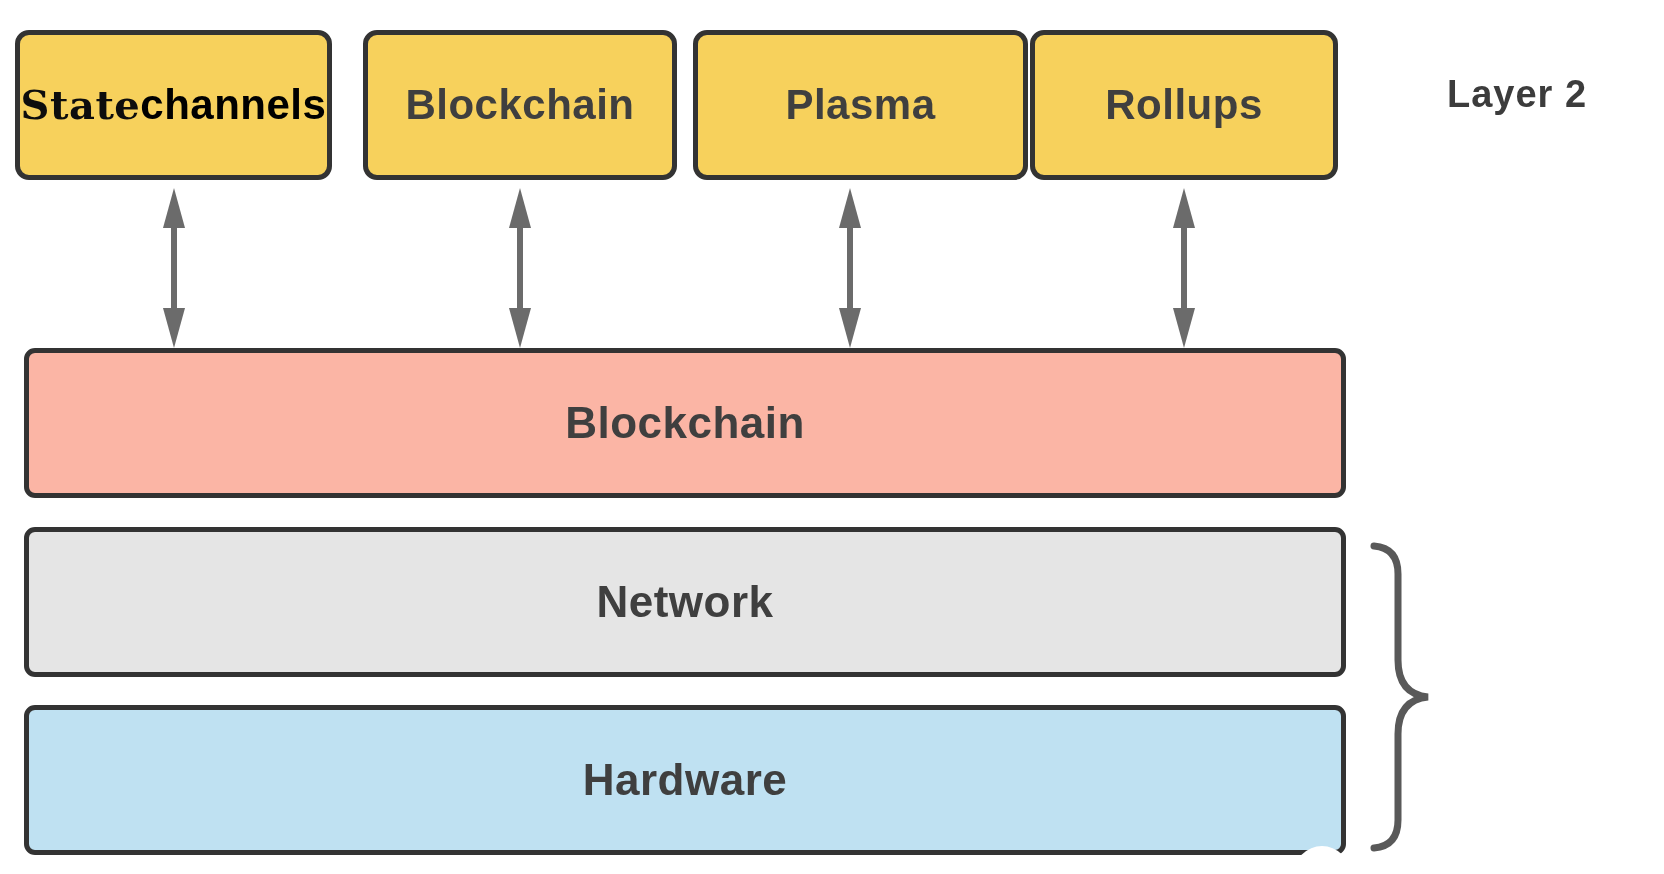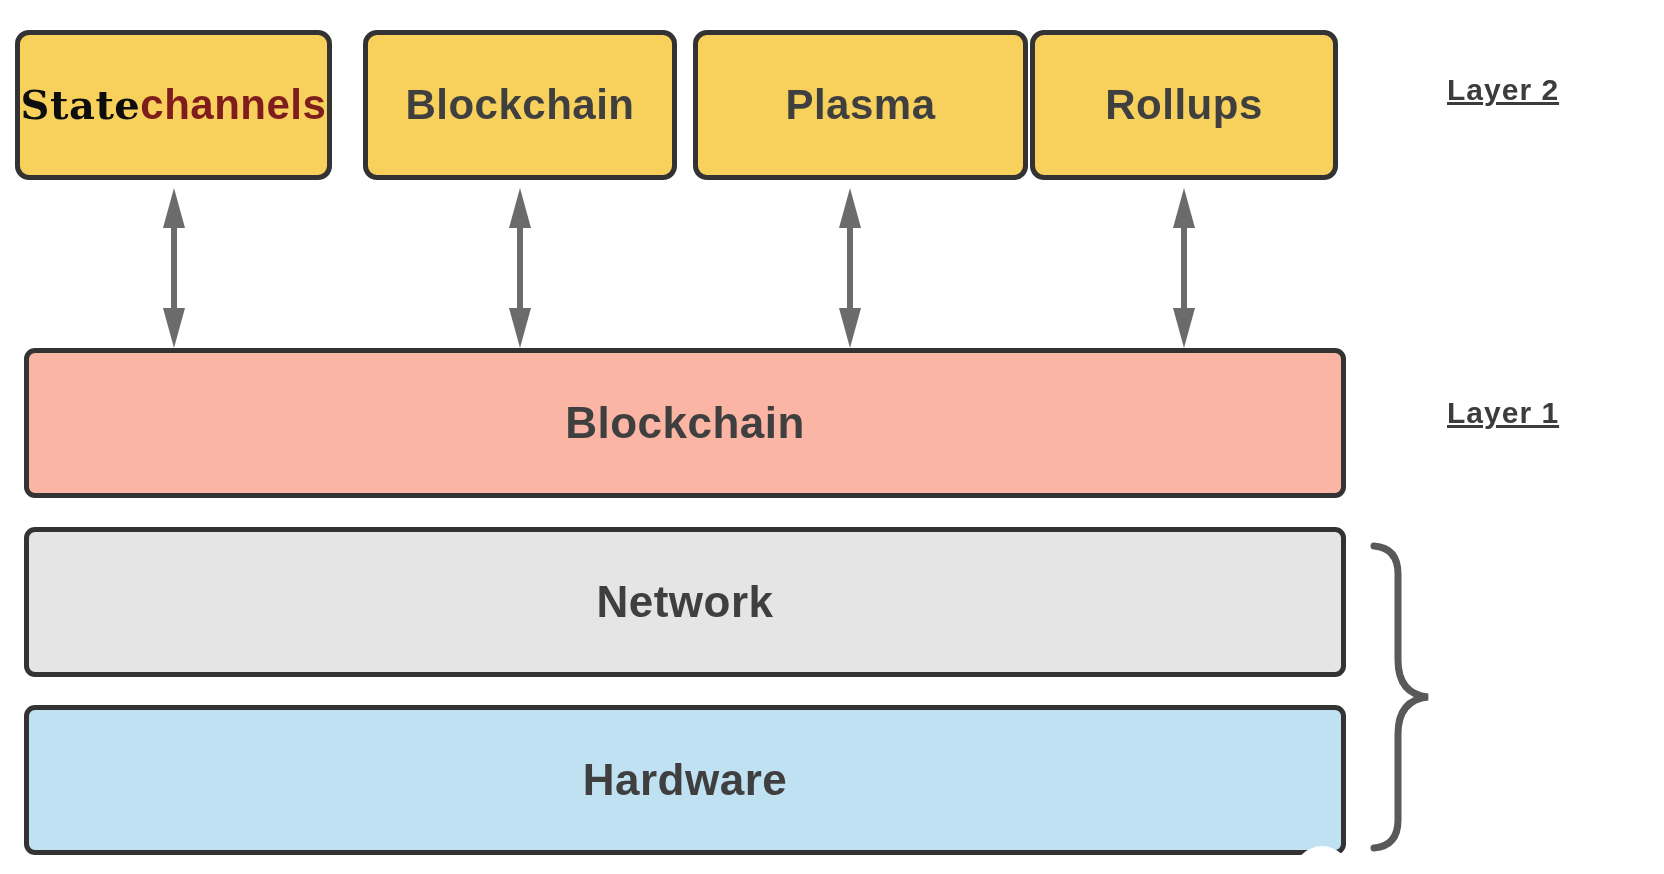--- a/index.html
+++ b/index.html
@@ -37,42 +37,41 @@
     font-family: "DejaVu Serif", serif;
     font-weight: bold;
     font-size: 40px;
     color: #0d0d0d;
     line-height: 1.1;
   }
   .ybox .sans-word {
     font-family: "Liberation Sans", sans-serif;
     font-weight: bold;
     font-size: 42px;
-    color: #7f1d1d;
+    color: #000000;
     line-height: 1.1;
   }
   .bigbox {
     left: 24px;
     width: 1322px;
     height: 150px;
     border-radius: 11px;
     font-weight: bold;
     font-size: 44px;
     color: #3f3f3f;
     letter-spacing: 0.5px;
   }
   .layer-label {
     position: absolute;
     left: 1447px;
     font-weight: bold;
-    font-size: 30px;
+    font-size: 38px;
     color: #3c3c3c;
     letter-spacing: 1px;
     white-space: nowrap;
-    text-decoration: underline;
   }
   #label-layer2 { top: 73px; }
   #label-layer1 { top: 396px; }
   #label-layer0 { top: 669px; }
   .overlay {
     position: absolute;
     top: 0;
     left: 0;
     pointer-events: none;
   }
@@ -101,21 +100,20 @@
   </div>
 
   <div class="box bigbox" style="top: 527px; background-color: #e5e5e5;">
     <span>Network</span>
   </div>
   <div class="box bigbox" style="top: 705px; background-color: rgb(191, 225, 242);">
     <span>Hardware</span>
   </div>
 
   <div class="layer-label" id="label-layer2">Layer 2</div>
-  <div class="layer-label" id="label-layer1">Layer 1</div>
 
   <svg class="overlay" width="1664" height="874" viewBox="0 0 1664 874">
     <g fill="#6B6B6B">
       <polygon points="163,228 174,188 185,228"></polygon>
       <rect x="171" y="224" width="6" height="88"></rect>
       <polygon points="163,308 174,348 185,308"></polygon>
     </g>
     <g fill="#6B6B6B">
       <polygon points="509,228 520,188 531,228"></polygon>
       <rect x="517" y="224" width="6" height="88"></rect>

